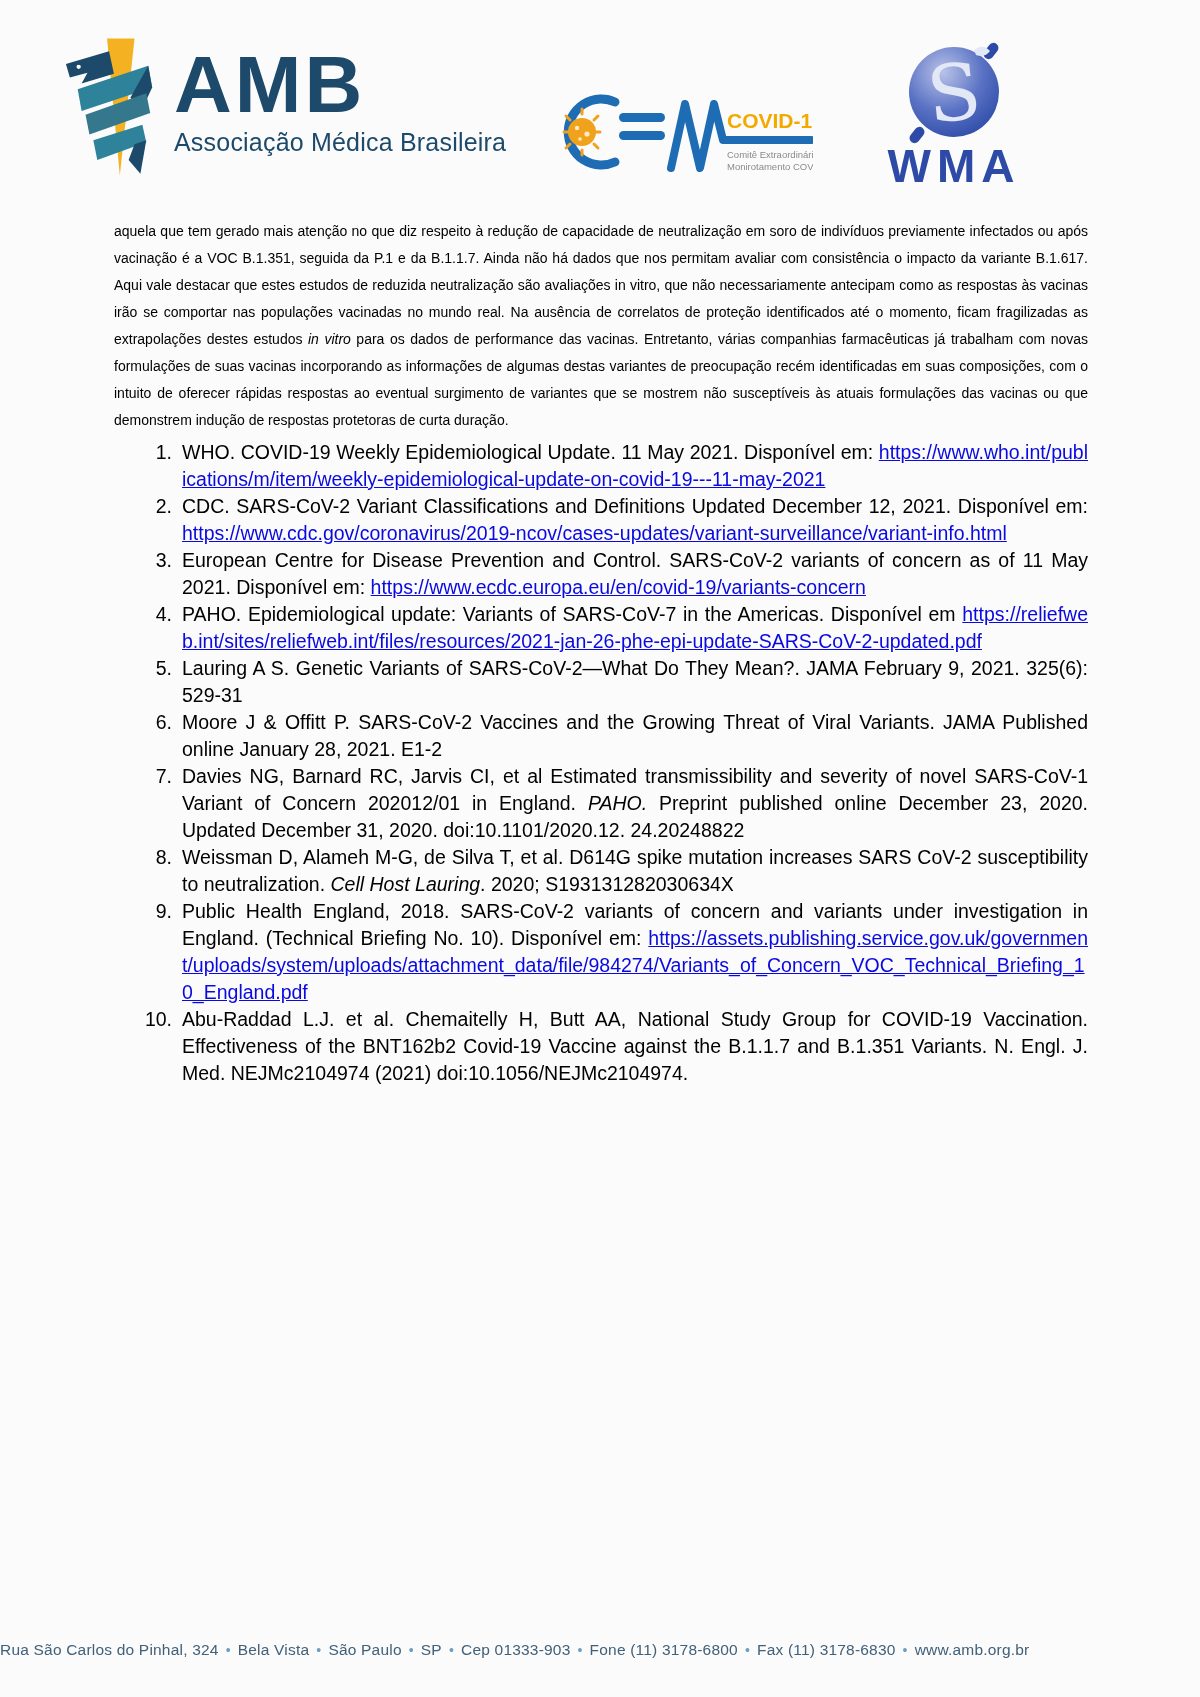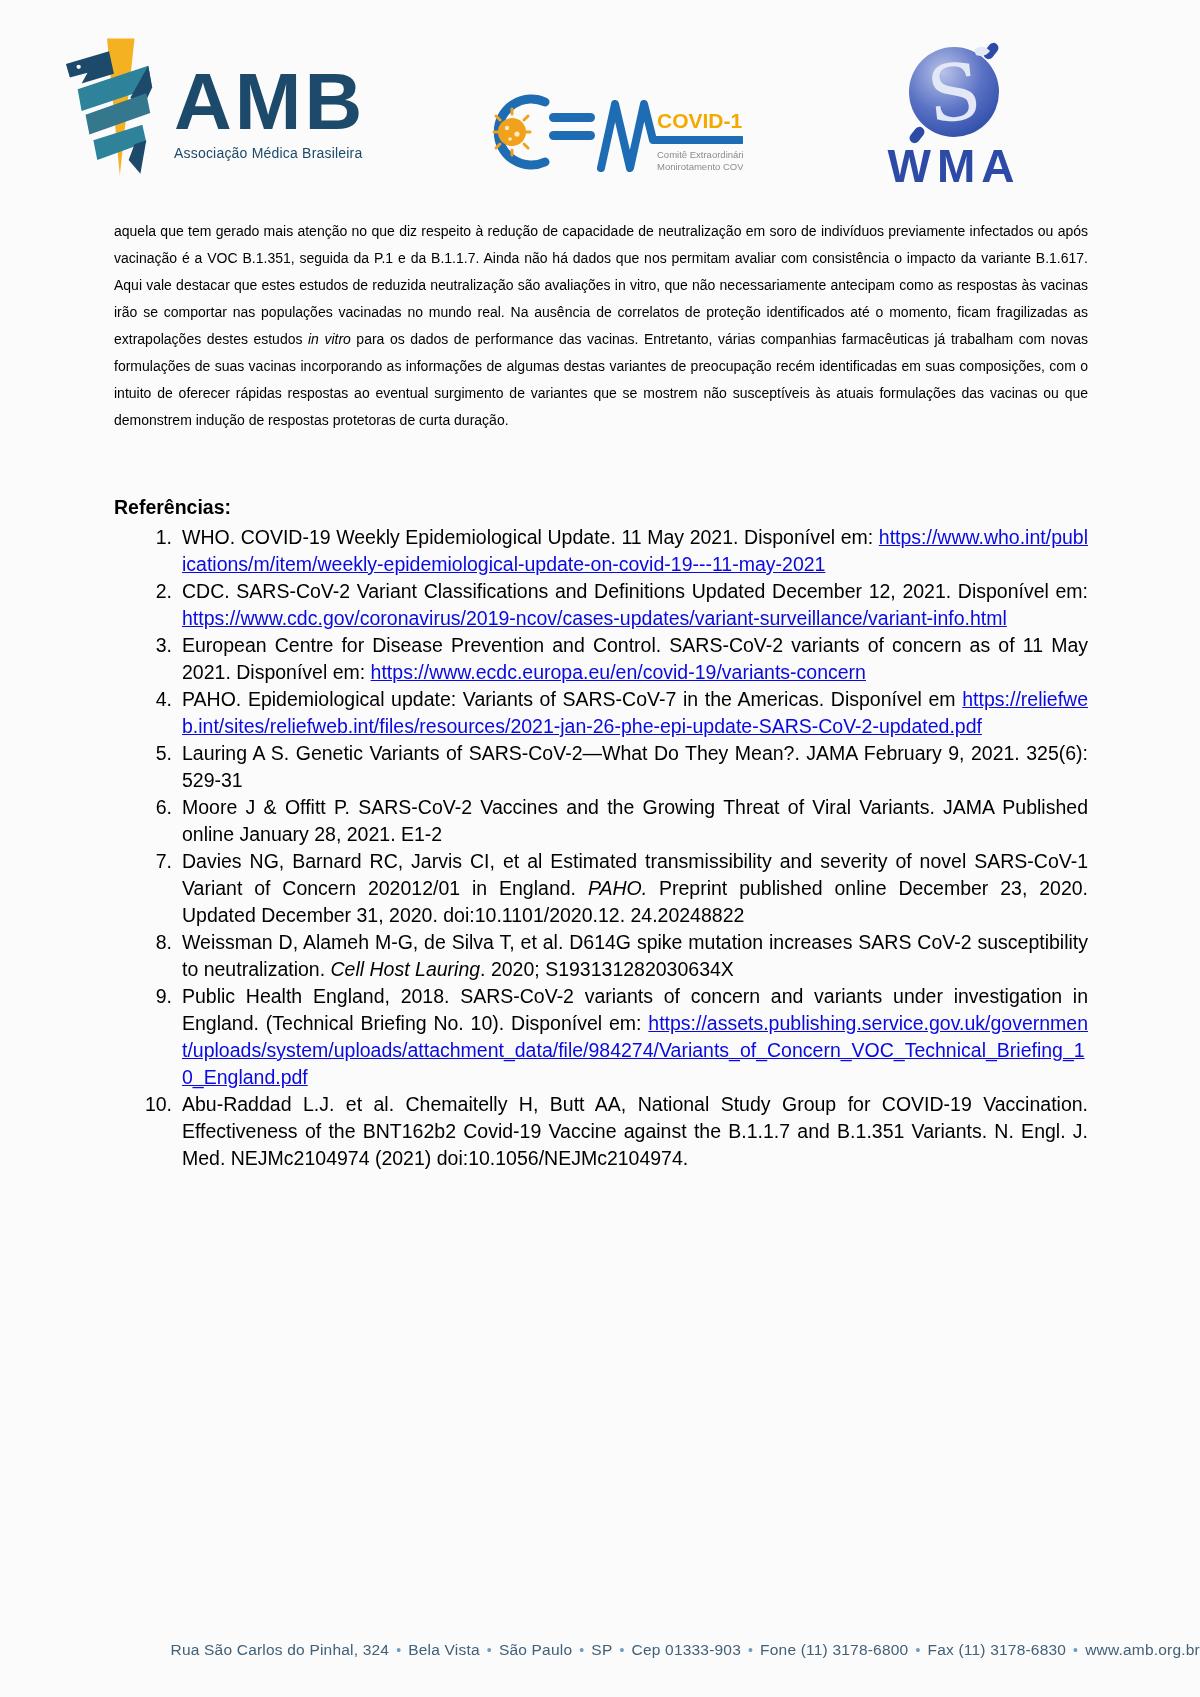--- a/index.html
+++ b/index.html
@@ -12,27 +12,27 @@
     color:#000;
     overflow:hidden;
   }
   .letterhead {
     display:flex;
     justify-content:space-between;
     align-items:flex-start;
     padding:36px 150px 0 62px;
     height:190px;
   }
-  .amb-logo { display:flex; align-items:center; gap:14px; }
+  .amb-logo { display:flex; align-items:flex-start; gap:14px; }
   .amb-text { padding-top:10px; }
   .amb-acronym {
     font-size:80px; line-height:78px; font-weight:bold;
     color:#1d4a6b; letter-spacing:3px;
   }
-  .amb-subtitle { font-size:14px; color:#1d4a6b; margin-top:4px; letter-spacing:0.2px; }
+  .amb-subtitle { font-size:25px; color:#1d4a6b; margin-top:4px; letter-spacing:0.2px; }
   .cem-logo { margin-top:48px; }
   .wma-logo { margin-top:2px; }
 
   .content { padding:0 112px 0 114px; }
   .body-paragraph {
     margin-top:28px;
     font-size:14px;
     line-height:27px;
     text-align:justify;
   }
@@ -45,21 +45,21 @@
     font-weight:bold;
   }
   .refs-list { margin-top:5px; }
   .ref-item { display:flex; font-size:19.5px; line-height:27px; }
   .ref-num { width:58px; min-width:58px; text-align:right; }
   .ref-body { margin-left:10px; flex:1; text-align:justify; }
 
   .page-footer {
     position:absolute;
     left:0; right:0; bottom:38px;
-    text-align:right;
+    text-align:left;
     font-size:15.5px;
     color:#41607a;
     letter-spacing:0.2px;
   }
   .page-footer .dot { color:#6f9dc0; margin:0 7px; font-size:14px; }
 </style>
 </head>
 <body>
 
 <header class="letterhead">
@@ -124,21 +124,20 @@
       <text x="96" y="82" text-anchor="middle" font-size="78" font-family="DejaVu Serif, serif" fill="#e3e8f6" transform="rotate(-6 96 54)">S</text>
       <path d="M116 12 q9 -7 16 1 q-5 7 -14 4 z" fill="#e3e8f6"></path>
       <text x="96" y="144" text-anchor="middle" font-size="46" font-weight="bold" letter-spacing="6" fill="#2c4aa6" font-family="Liberation Sans, sans-serif">WMA</text>
     </svg>
   </div>
 </header>
 
 <main class="content">
   <p class="body-paragraph"><span>aquela que tem gerado mais atenção no que diz respeito à redução de capacidade de neutralização em soro de indivíduos previamente infectados ou após vacinação é a VOC B.1.351, seguida da P.1 e da B.1.1.7. Ainda não há dados que nos permitam avaliar com consistência o impacto da variante B.1.617. Aqui vale destacar que estes estudos de reduzida neutralização são avaliações in vitro, que não necessariamente antecipam como as respostas às vacinas irão se comportar nas populações vacinadas no mundo real. Na ausência de correlatos de proteção identificados até o momento, ficam fragilizadas as extrapolações destes estudos </span><span class="it">in vitro</span><span> para os dados de performance das vacinas. Entretanto, várias companhias farmacêuticas já trabalham com novas formulações de suas vacinas incorporando as informações de algumas destas variantes de preocupação recém identificadas em suas composições, com o intuito de oferecer rápidas respostas ao eventual surgimento de variantes que se mostrem não susceptíveis às atuais formulações das vacinas ou que demonstrem indução de respostas protetoras de curta duração.</span></p>
 
-  <h2 class="refs-heading">Referências:</h2>
 
   <div class="refs-list">
       <div class="ref-item">
         <span class="ref-num">1.</span>
         <div class="ref-body"><span>WHO. COVID-19 Weekly Epidemiological Update. 11 May 2021. Disponível em: </span><a href="#">https://www.who.int/publications/m/item/weekly-epidemiological-update-on-covid-19---11-may-2021</a></div>
       </div>
       <div class="ref-item">
         <span class="ref-num">2.</span>
         <div class="ref-body"><span>CDC. SARS-CoV-2 Variant Classifications and Definitions Updated December 12, 2021. Disponível em: </span><a href="#">https://www.cdc.gov/coronavirus/2019-ncov/cases-updates/variant-surveillance/variant-info.html</a></div>
       </div>

